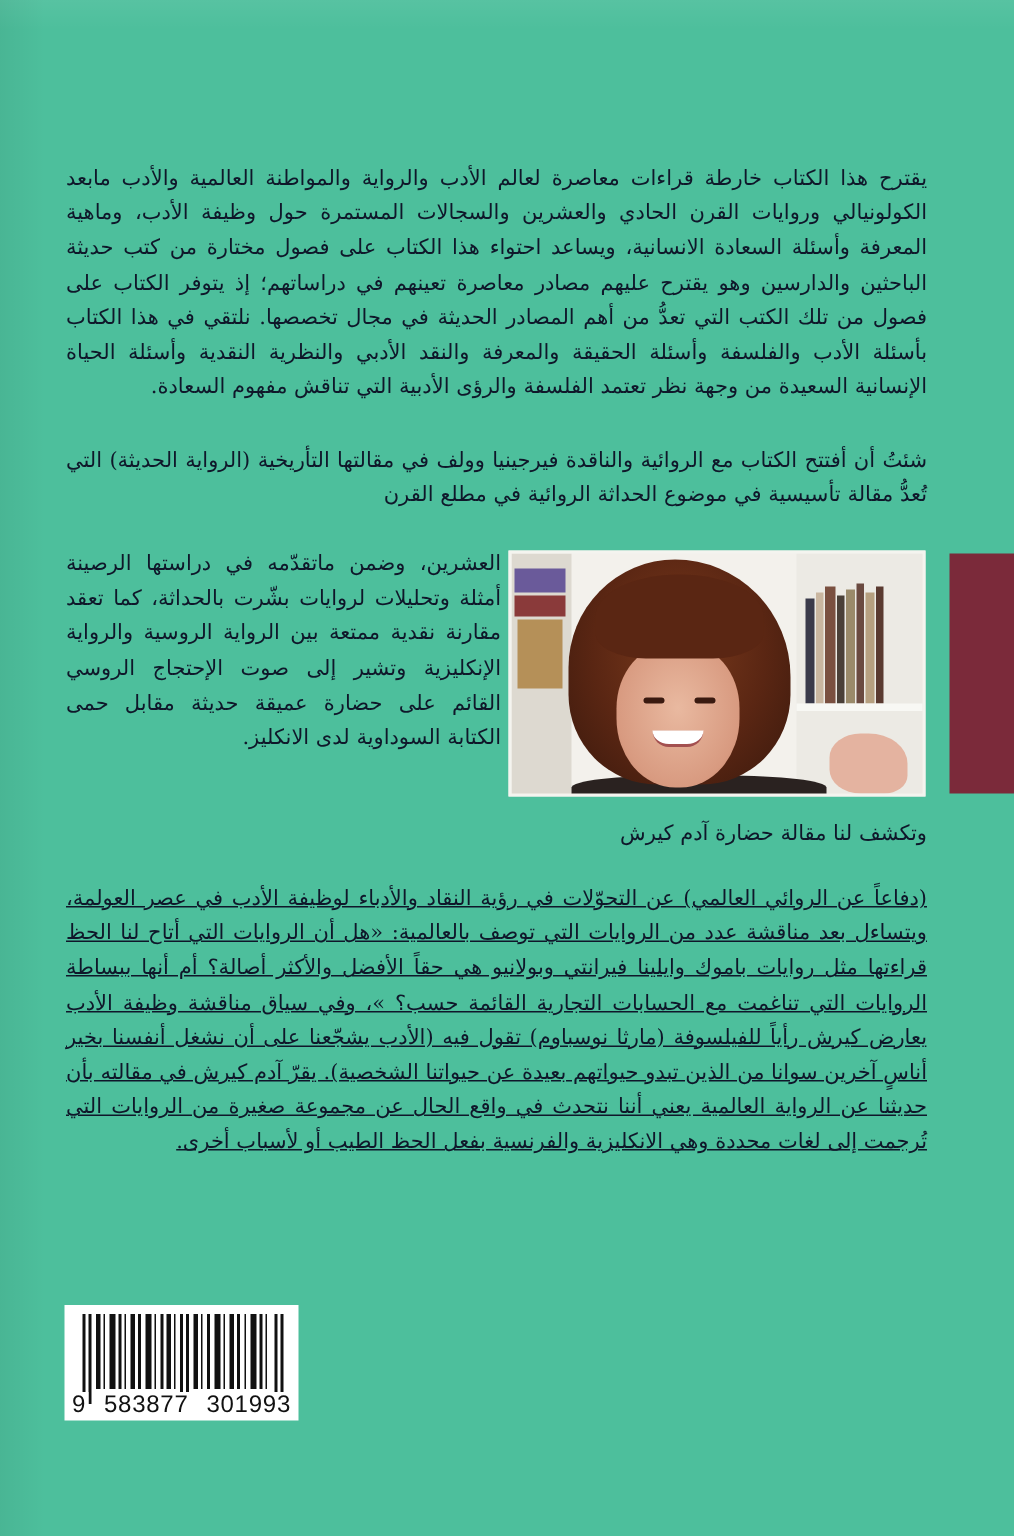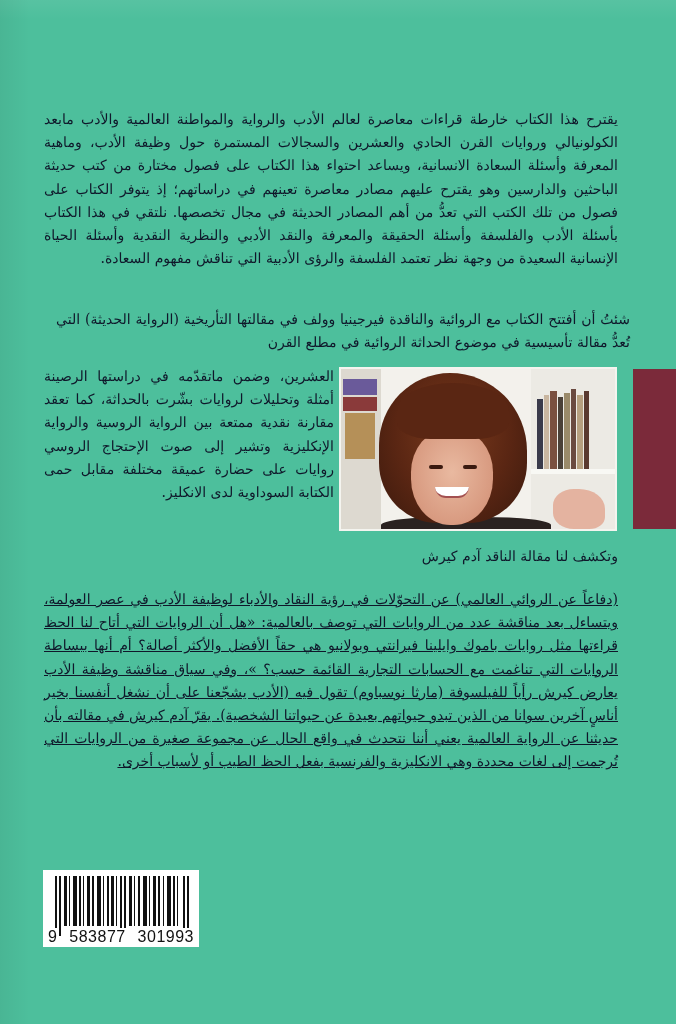--- a/index.html
+++ b/index.html
@@ -62,23 +62,23 @@
   }
   .barcode-digits span { background:#fff; padding:0 2px; }
 </style>
 </head>
 <body>
 
 <div>
 
   <p class="text-block" id="para1">يقترح هذا الكتاب خارطة قراءات معاصرة لعالم الأدب والرواية والمواطنة العالمية والأدب مابعد الكولونيالي وروايات القرن الحادي والعشرين والسجالات المستمرة حول وظيفة الأدب، وماهية المعرفة وأسئلة السعادة الانسانية، ويساعد احتواء هذا الكتاب على فصول مختارة من كتب حديثة الباحثين والدارسين وهو يقترح عليهم مصادر معاصرة تعينهم في دراساتهم؛ إذ يتوفر الكتاب على فصول من تلك الكتب التي تعدُّ من أهم المصادر الحديثة في مجال تخصصها. نلتقي في هذا الكتاب بأسئلة الأدب والفلسفة وأسئلة الحقيقة والمعرفة والنقد الأدبي والنظرية النقدية وأسئلة الحياة الإنسانية السعيدة من وجهة نظر تعتمد الفلسفة والرؤى الأدبية التي تناقش مفهوم السعادة.</p>
 
-  <p class="text-block" id="para2" style="margin:12px;">شئتُ أن أفتتح الكتاب مع الروائية والناقدة فيرجينيا وولف في مقالتها التأريخية (الرواية الحديثة) التي تُعدُّ مقالة تأسيسية في موضوع الحداثة الروائية في مطلع القرن</p>
+  <p class="text-block" id="para2" style="margin:0;">شئتُ أن أفتتح الكتاب مع الروائية والناقدة فيرجينيا وولف في مقالتها التأريخية (الرواية الحديثة) التي تُعدُّ مقالة تأسيسية في موضوع الحداثة الروائية في مطلع القرن</p>
 
-  <p class="text-block" id="para2-wrap" style="margin:0;">العشرين، وضمن ماتقدّمه في دراستها الرصينة أمثلة وتحليلات لروايات بشّرت بالحداثة، كما تعقد مقارنة نقدية ممتعة بين الرواية الروسية والرواية الإنكليزية وتشير إلى صوت الإحتجاج الروسي روايات على حضارة عميقة مختلفة مقابل حمى الكتابة السوداوية لدى الانكليز.</p>
+  <p class="text-block" id="para2-wrap" style="margin:0;">العشرين، وضمن ماتقدّمه في دراستها الرصينة أمثلة وتحليلات لروايات بشّرت بالحداثة، كما تعقد مقارنة نقدية ممتعة بين الرواية الروسية والرواية الإنكليزية وتشير إلى صوت الإحتجاج الروسي القائم على حضارة عميقة حديثة مقابل حمى الكتابة السوداوية لدى الانكليز.</p>
 
   <div class="photo">
     <div class="shelf" style="left:0;top:0;width:40px;height:164px;background:#ddd9d0;"></div>
     <div class="book" style="left:2px;top:10px;width:34px;height:16px;background:#6a5a9a;"></div>
     <div class="book" style="left:2px;top:28px;width:34px;height:14px;background:#8a3a3a;"></div>
     <div class="book" style="left:4px;top:44px;width:30px;height:46px;background:#b59058;"></div>
     <div class="shelf" style="left:190px;top:0;width:86px;height:164px;background:#eceae4;"></div>
     <div class="book" style="left:196px;top:30px;width:6px;height:70px;background:#3a3a4a;"></div>
     <div class="book" style="left:203px;top:26px;width:5px;height:74px;background:#c9b6a0;"></div>
     <div class="book" style="left:209px;top:22px;width:7px;height:78px;background:#7a5040;"></div>
@@ -93,21 +93,21 @@
     <div class="face"></div>
     <div class="bangs"></div>
     <div class="eye" style="left:88px;"></div>
     <div class="eye" style="left:122px;"></div>
     <div class="smile"></div>
     <div class="hand"></div>
   </div>
 
   <div class="side-bar"></div>
 
-  <p class="text-block" id="para3-first" style="margin:0;width:300px;left:318px;">وتكشف لنا مقالة الناقد آدم كيرش</p>
+  <p class="text-block" id="para3-first" style="margin:0;width:300px;left:318px;">وتكشف لنا مقالة حضارة آدم كيرش</p>
 
   <p class="text-block" id="para3" style="margin:0;">(دفاعاً عن الروائي العالمي) عن التحوّلات في رؤية النقاد والأدباء لوظيفة الأدب في عصر العولمة، ويتساءل بعد مناقشة عدد من الروايات التي توصف بالعالمية: «هل أن الروايات التي أتاح لنا الحظ قراءتها مثل روايات باموك وايلينا فيرانتي وبولانيو هي حقاً الأفضل والأكثر أصالة؟ أم أنها ببساطة الروايات التي تناغمت مع الحسابات التجارية القائمة حسب؟ »، وفي سياق مناقشة وظيفة الأدب يعارض كيرش رأياً للفيلسوفة (مارثا نوسباوم) تقول فيه (الأدب يشجّعنا على أن نشغل أنفسنا بخير أناسٍ آخرين سوانا من الذين تبدو حيواتهم بعيدة عن حيواتنا الشخصية). يقرّ آدم كيرش في مقالته بأن حديثنا عن الرواية العالمية يعني أننا نتحدث في واقع الحال عن مجموعة صغيرة من الروايات التي تُرجمت إلى لغات محددة وهي الانكليزية والفرنسية بفعل الحظ الطيب أو لأسباب أخرى.</p>
 
   <div class="barcode">
     <div class="bars">
       <span class="long" style="left:0;width:2px;"></span>
       <span class="long" style="left:4px;width:2px;"></span>
       <span style="left:9px;width:3px;"></span>
       <span style="left:14px;width:1px;"></span>
       <span style="left:18px;width:4px;"></span>

